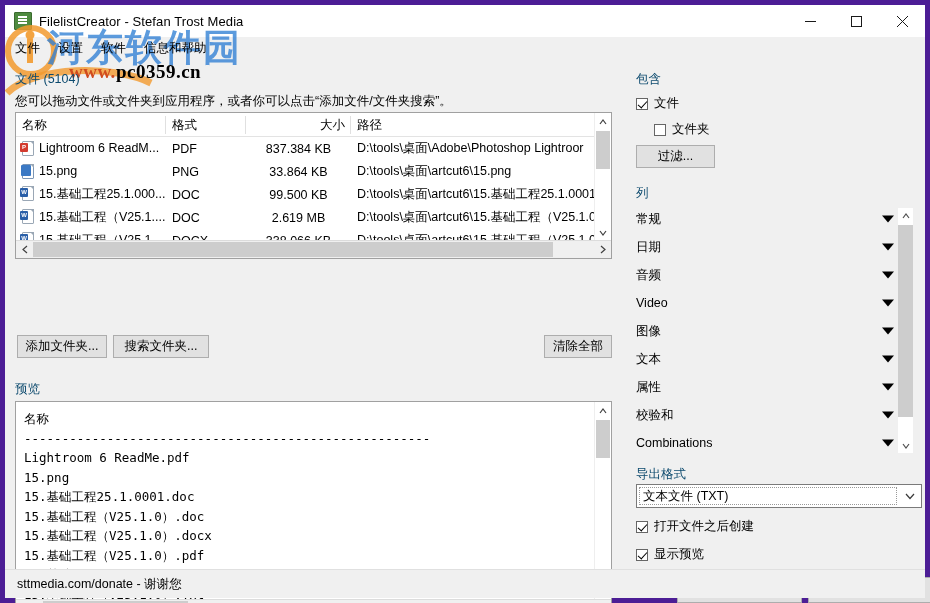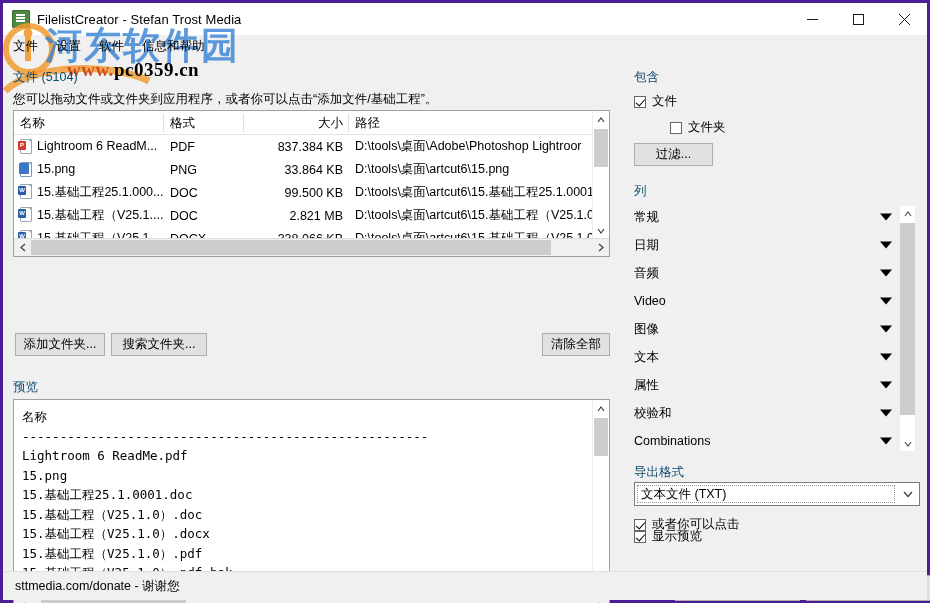--- a/index.html
+++ b/index.html
@@ -5,21 +5,21 @@
   html,body{margin:0;padding:0;}
   body{
     width:930px;height:603px;overflow:hidden;
     background:#f0f0f0;
     font-family:"Liberation Sans","DejaVu Sans",sans-serif;
     font-size:12.5px;color:#000;
     -webkit-font-smoothing:antialiased;
   }
   .window{
     position:relative;width:930px;height:603px;box-sizing:border-box;
-    border:3px solid #4c1d95;background:#f0f0f0;
+    border:5px solid #4c1d95;background:#f0f0f0;
   }
   
   .titlebar{
     position:relative;height:32px;background:#ffffff;
     display:flex;align-items:center;
   }
   .title-icon{
     width:16px;height:16px;margin-left:9px;margin-right:7px;
     position:relative;flex:0 0 auto;
     background:#4e8a3f;border:1px solid #3a6b2e;border-radius:1px;
@@ -80,21 +80,21 @@
   .th.sep:before{content:"";position:absolute;right:0;top:3px;bottom:3px;width:1px;background:#e0e0e0;}
   .th-name{width:150px;}
   .th-fmt{width:80px;}
   .th-size{width:105px;text-align:right;padding-right:6px;}
   .th-path{flex:1 1 auto;}
   .tbody{position:relative;}
   .trow{display:flex;height:23px;align-items:center;font-size:12.5px;white-space:nowrap;overflow:hidden;}
   .cell{box-sizing:border-box;padding-left:6px;overflow:hidden;white-space:nowrap;}
   .c-name{width:150px;display:flex;align-items:flex-start;gap:5px;padding-left:4px;}
   .c-fmt{width:80px;}
-  .c-size{width:105px;text-align:right;padding-right:6px;}
+  .c-size{width:105px;text-align:center;padding-right:6px;}
   .c-path{flex:1 1 auto;}
   .fileicon{width:14px;height:15px;flex:0 0 auto;position:relative;}
   .fi-page{
     position:absolute;left:2px;top:0;width:10px;height:13px;background:#fff;
     border:1px solid #9aa7b5;border-radius:1px;
   }
   .fi-page:after{
     content:"";position:absolute;right:-1px;top:-1px;border-width:0 4px 4px 0;
     border-style:solid;border-color:transparent #9aa7b5 transparent transparent;
   }
@@ -217,21 +217,21 @@
     </svg>
   </div>
   <div class="wm wm-url"><span>www.</span><span class="grn">pc0359.cn</span></div>
 
   <div class="content">
 
     <div class="left">
 
       <div class="sec-title" style="position:absolute;left:10px;top:12px;">文件 (5104)</div>
 
-      <div class="hint" style="position:absolute;left:10px;top:34px;">您可以拖动文件或文件夹到应用程序，或者你可以点击“添加文件/基础工程”。</div>
+      <div class="hint" style="position:absolute;left:10px;top:34px;">您可以拖动文件或文件夹到应用程序，或者你可以点击“添加文件/文件夹搜索”。</div>
 
       <div class="filebox">
         <div class="thead">
           <div class="th th-name sep">名称</div>
           <div class="th th-fmt sep">格式</div>
           <div class="th th-size sep">大小</div>
           <div class="th th-path">路径</div>
         </div>
         <div class="tbody" id="file-rows">
             <div class="trow">
@@ -272,21 +272,21 @@
             </div>
             <div class="trow">
               <div class="cell c-name">
                 <span class="fileicon fi-doc">
                   <span class="fi-page"></span>
                   <span class="fi-badge">W</span>
                 </span>
                 <span>15.基础工程（V25.1....</span>
               </div>
               <div class="cell c-fmt">DOC</div>
-              <div class="cell c-size">2.821 MB</div>
+              <div class="cell c-size">2.619 MB</div>
               <div class="cell c-path">D:\tools\桌面\artcut6\15.基础工程（V25.1.0</div>
             </div>
             <div class="trow">
               <div class="cell c-name">
                 <span class="fileicon fi-doc">
                   <span class="fi-page"></span>
                   <span class="fi-badge">W</span>
                 </span>
                 <span>15.基础工程（V25.1....</span>
               </div>
@@ -391,21 +391,21 @@
 
     <div class="right">
 
       <div class="sec-title" style="position:absolute;left:9px;top:12px;">包含</div>
 
       <div class="chk" style="position:absolute;left:9px;top:36px;">
         <span class="box on"></span>
         <span>文件</span>
       </div>
 
-      <div class="chk" style="position:absolute;left:27px;top:62px;padding-left:18px;">
+      <div class="chk" style="position:absolute;left:9px;top:62px;padding-left:18px;">
         <span class="box"></span>
         <span>文件夹</span>
       </div>
 
       <button class="btn" style="position:absolute;left:9px;top:86px;width:79px;">过滤...</button>
 
       <div class="sec-title" style="position:absolute;left:9px;top:126px;">列</div>
 
       <div id="columns-list" style="position:absolute;left:9px;top:146px;width:272px;">
           <div class="colrow">
@@ -466,24 +466,24 @@
         <span class="val">文本文件 (TXT)</span>
         <span class="arrow">
           <svg width="10" height="7" viewBox="0 0 10 7">
               <path d="M1 1 L5 5.5 L9 1" fill="none" stroke="#3a3a3a" stroke-width="1.2"></path>
             </svg>
         </span>
       </div>
 
       <div class="chk" style="position:absolute;left:9px;top:459px;">
         <span class="box on"></span>
-        <span>或者你可以点击</span>
-      </div>
-
-      <div class="chk" style="position:absolute;left:9px;top:471px;">
+        <span>打开文件之后创建</span>
+      </div>
+
+      <div class="chk" style="position:absolute;left:9px;top:487px;">
         <span class="box on"></span>
         <span>显示预览</span>
       </div>
 
       <button class="btn" style="position:absolute;left:50px;top:518px;width:125px;height:26px;">剪贴板</button>
       <button class="btn" style="position:absolute;left:181px;top:518px;width:125px;height:26px;">保存</button>
     </div>
   </div>
 
   <div class="statusbar">

